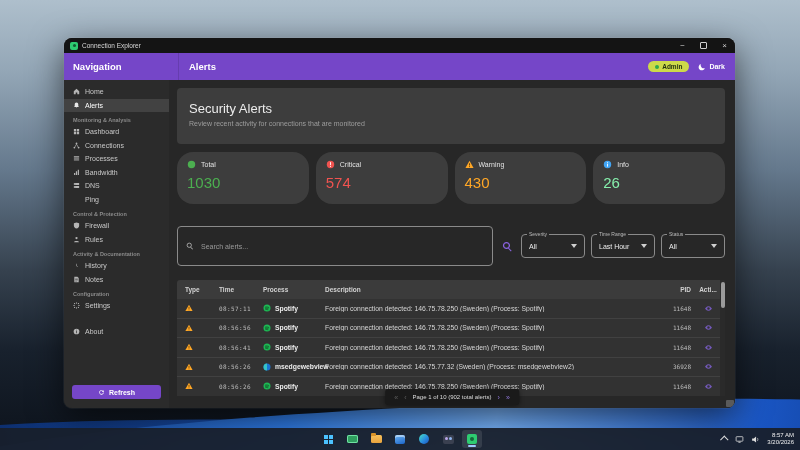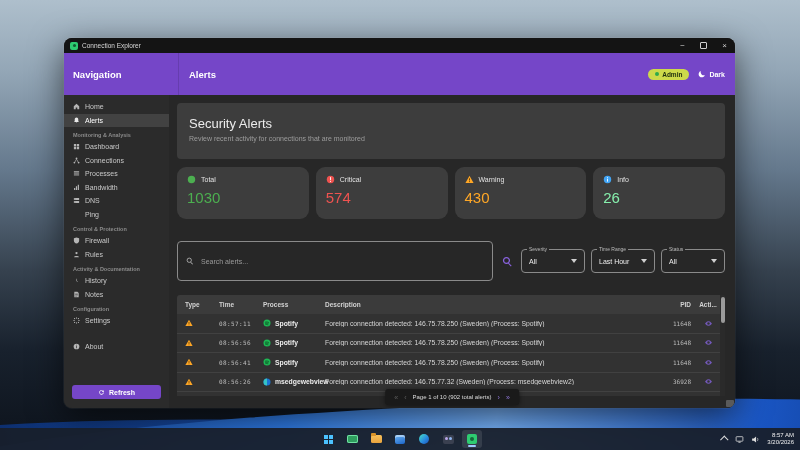--- a/index.html
+++ b/index.html
@@ -48,21 +48,21 @@
     border-radius:8px;overflow:hidden;display:flex;flex-direction:column;z-index:10;
     box-shadow:0 10px 34px rgba(0,0,0,.6),0 0 0 1px rgba(255,255,255,.07);}
   .titlebar{height:15px;background:#141414;display:flex;align-items:center;padding-left:6px;gap:4px;flex:0 0 auto;}
   .app-ico{width:8px;height:8px;border-radius:2px;background:#2ecc71;position:relative;}
   .app-ico::after{content:"";position:absolute;inset:2.5px;border-radius:50%;background:#115c33;}
   .tb-title{font-size:6.5px;color:#d8d8d8;}
   .win-controls{margin-left:auto;display:flex;height:100%;}
   .wc{width:21px;display:flex;align-items:center;justify-content:center;color:#cfcfcf;font-size:8px;line-height:1;}
   .wc .boxglyph{width:5px;height:5px;border:1px solid #cfcfcf;border-radius:1px;}
 
-  .appheader{height:42px;background:#7546c8;display:flex;align-items:center;flex:0 0 auto;}
+  .appheader{height:27px;background:#7546c8;display:flex;align-items:center;flex:0 0 auto;}
   .nav-zone{width:105px;flex:0 0 auto;padding-left:9px;font-weight:bold;font-size:9.5px;color:#fff;
     align-self:stretch;display:flex;align-items:center;border-right:1px solid rgba(0,0,0,.12);}
   .page-title{font-weight:bold;font-size:9.5px;color:#fff;padding-left:10px;}
   .hdr-right{margin-left:auto;display:flex;align-items:center;gap:9px;padding-right:10px;}
   .admin-badge{background:#cdd94a;border-radius:8px;height:11px;display:flex;align-items:center;gap:3px;
     padding:0 7px;font-size:6.5px;color:#21310f;font-weight:bold;}
   .admin-dot{width:4px;height:4px;border-radius:50%;background:#2faa4a;}
   .theme-toggle{display:flex;align-items:center;gap:3px;color:#fff;font-size:7px;font-weight:bold;}
   .theme-toggle svg{width:8px;height:8px;fill:#fff;}
 
@@ -79,21 +79,21 @@
   .refresh-btn{margin:auto 8px 9px;background:#7546c8;color:#fff;border-radius:3px;height:14px;
     display:flex;align-items:center;justify-content:center;gap:4px;font-size:7px;font-weight:bold;}
   .refresh-btn svg{width:7px;height:7px;fill:#fff;}
 
   
   .main{flex:1;min-width:0;background:#272727;padding:8px 10px 12px 8px;display:flex;flex-direction:column;position:relative;}
   .hero{height:56px;background:#3d3d3d;border-radius:4px;padding:10px 12px;box-sizing:border-box;margin-bottom:8px;flex:0 0 auto;}
   .hero h1{margin:3px 0 4px;font-size:13px;font-weight:normal;color:#ececec;}
   .hero p{margin:0;font-size:7px;color:#9d9d9d;}
   .stats-row{display:flex;gap:7px;margin-bottom:22px;flex:0 0 auto;}
-  .stat-card{flex:1;height:52px;background:#3d3d3d;border-radius:9px;padding:8px 10px;box-sizing:border-box;}
+  .stat-card{flex:1;height:52px;background:#3d3d3d;border-radius:16px;padding:8px 10px;box-sizing:border-box;}
   .stat-top{display:flex;align-items:center;gap:5px;font-size:7px;color:#e2e2e2;}
   .stat-top svg{width:9px;height:9px;}
   .stat-value{font-size:15px;margin-top:5px;}
 
   .filter-row{display:flex;align-items:center;gap:6px;margin-bottom:14px;flex:0 0 auto;}
   .search-box{flex:1;height:40px;border:1px solid #8a8a8a;border-radius:4px;display:flex;align-items:center;
     gap:5px;padding:0 8px;box-sizing:border-box;}
   .search-box svg{width:8px;height:8px;fill:#bdbdbd;stroke:#bdbdbd;flex:0 0 auto;}
   .search-box input{flex:1;background:transparent;border:none;outline:none;color:#ddd;font-size:7px;
     font-family:"Liberation Sans",sans-serif;}

